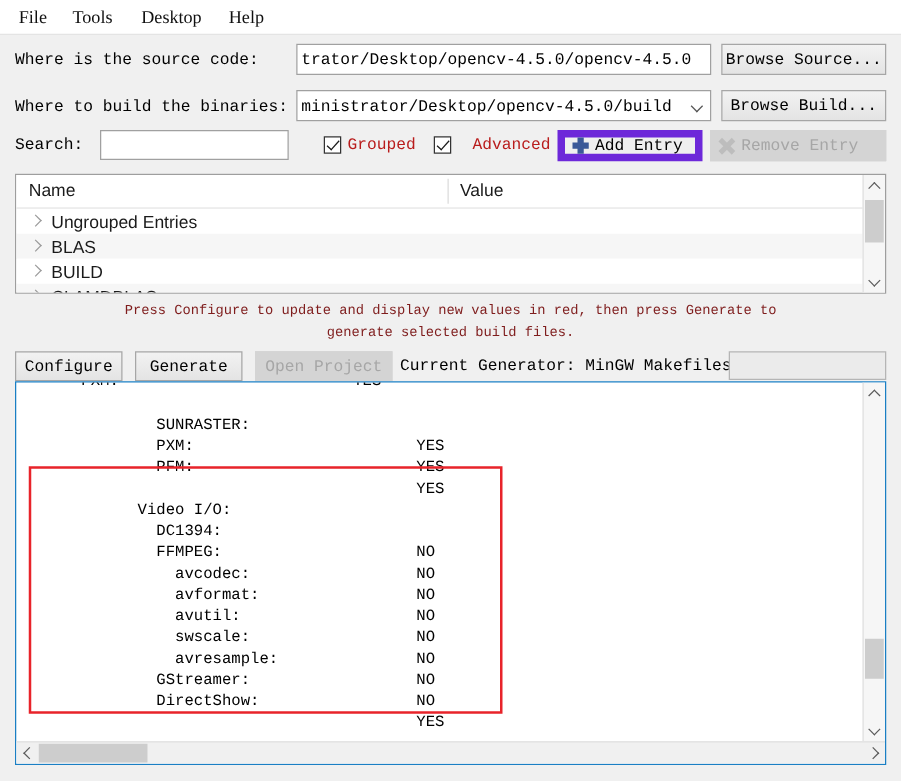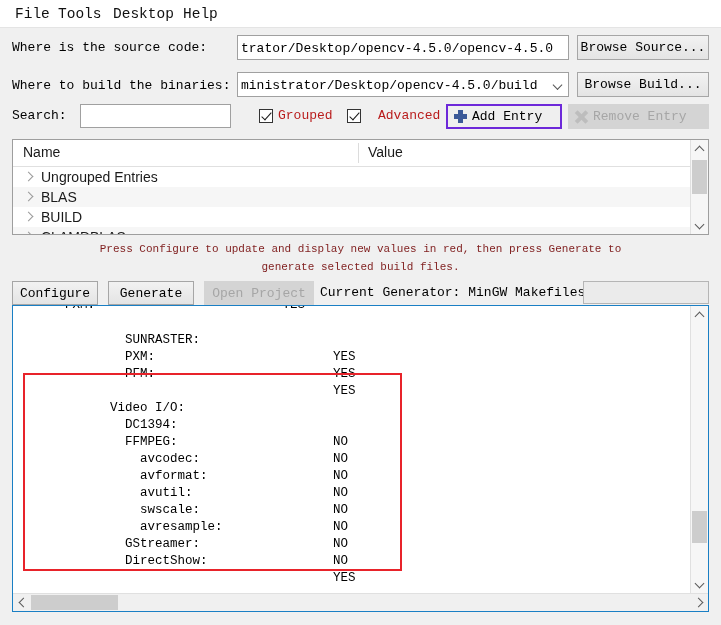--- a/index.html
+++ b/index.html
@@ -8,21 +8,21 @@
     background:#f0f0f0;
     font-family:"Liberation Sans",sans-serif;
     -webkit-font-smoothing:antialiased;
   }
   .app{position:relative;width:721px;height:625px;background:#f0f0f0;}
 
   
   .menubar{position:absolute;left:0;top:0;width:721px;height:28px;background:#ffffff;}
   .menubar .mi{
     position:absolute;top:4px;height:20px;line-height:20px;
-    font-family:Liberation Mono, monospace;font-size:14.5px;color:#101010;
+    font-family:Liberation Serif, serif;font-size:14.5px;color:#101010;
     padding:0 5px;cursor:default;
   }
   .menubar .sep{position:absolute;left:0;top:27px;width:721px;height:1px;background:#e4e4e4;}
 
   
   .mono{font-family:"Liberation Mono","DejaVu Sans Mono",monospace;}
   .lbl{
     position:absolute;color:#000;font-size:13px;line-height:16px;white-space:nowrap;
   }
 
@@ -47,21 +47,21 @@
 
   
   .btn{
     position:absolute;box-sizing:border-box;
     background:linear-gradient(#f2f2f2,#e4e4e4);
     border:1px solid #a6a6a6;
     font-size:13px;color:#000;
     display:flex;align-items:center;justify-content:center;
     white-space:nowrap;cursor:default;
   }
-  .btn.flat{background:#efefef;border:2px solid #6d28d9;}
+  .btn.flat{background:#efefef;border:6px solid #6d28d9;}
   .btn.disabled{color:#a6a6a6;background:#d4d4d4;border:1px solid #d4d4d4;}
   .btn.hasicon{justify-content:flex-start;padding-left:6px;}
   .btn .bl{margin-left:5px;}
 
   
   .ico-plus{position:relative;width:13px;height:13px;flex:0 0 13px;}
   .ico-plus i{position:absolute;background:#3b5998;border:0;}
   .ico-plus i.h{left:0;top:4px;width:13px;height:5px;}
   .ico-plus i.v{left:4px;top:0;width:5px;height:13px;}
   

